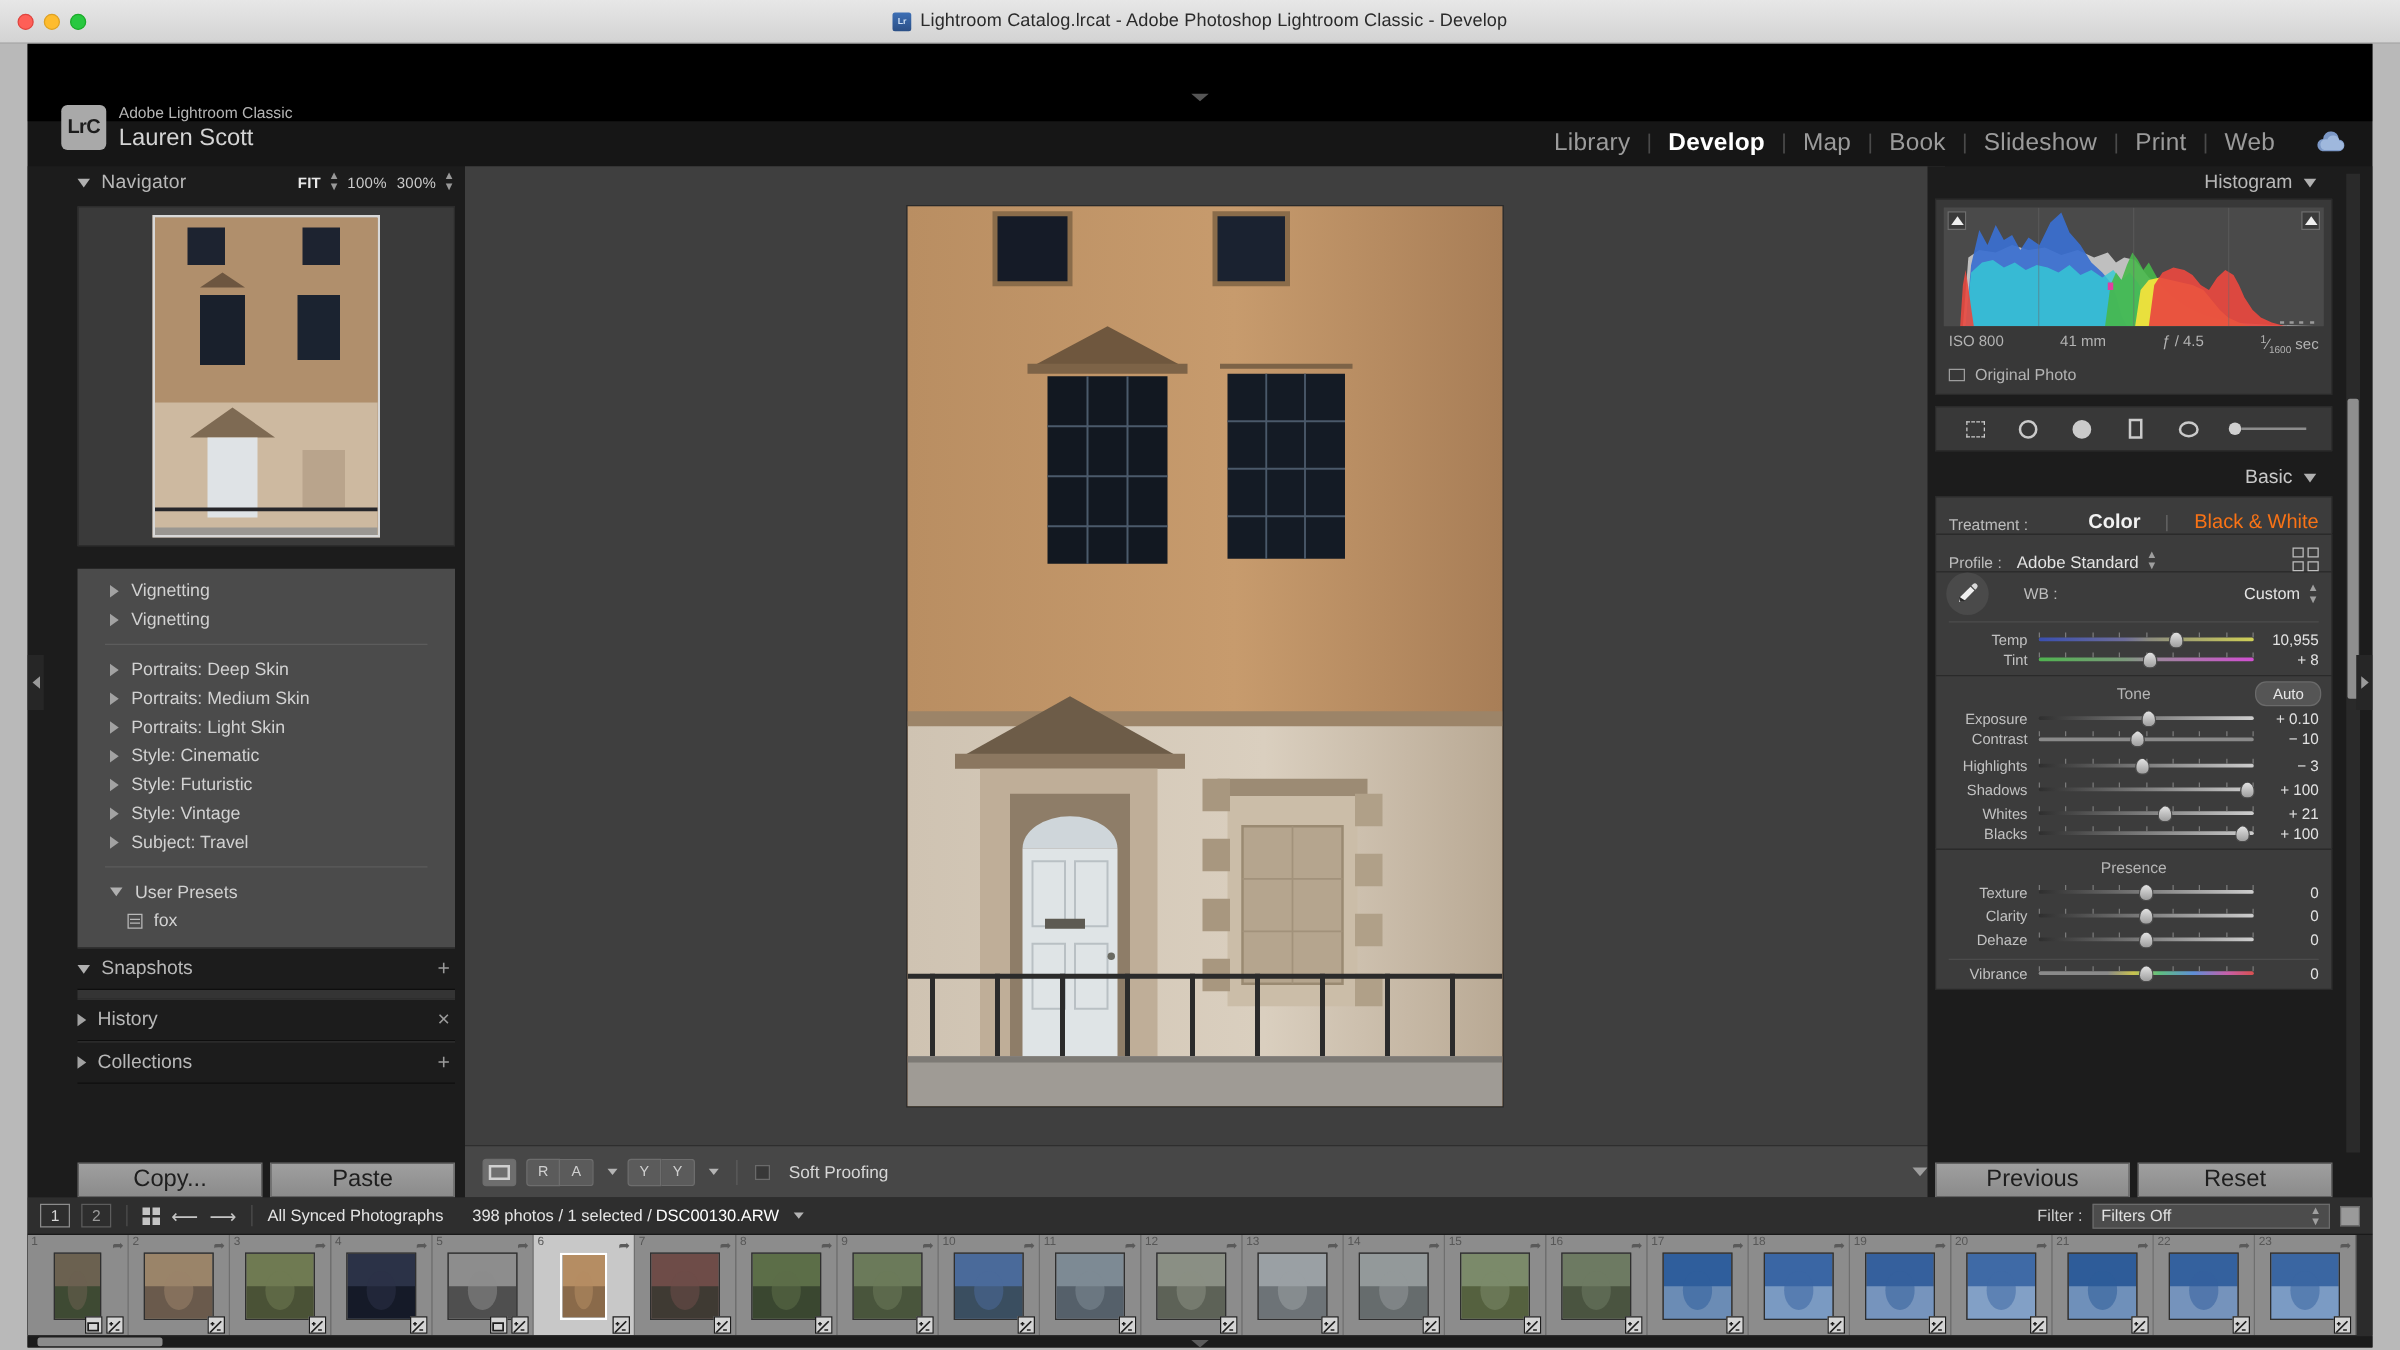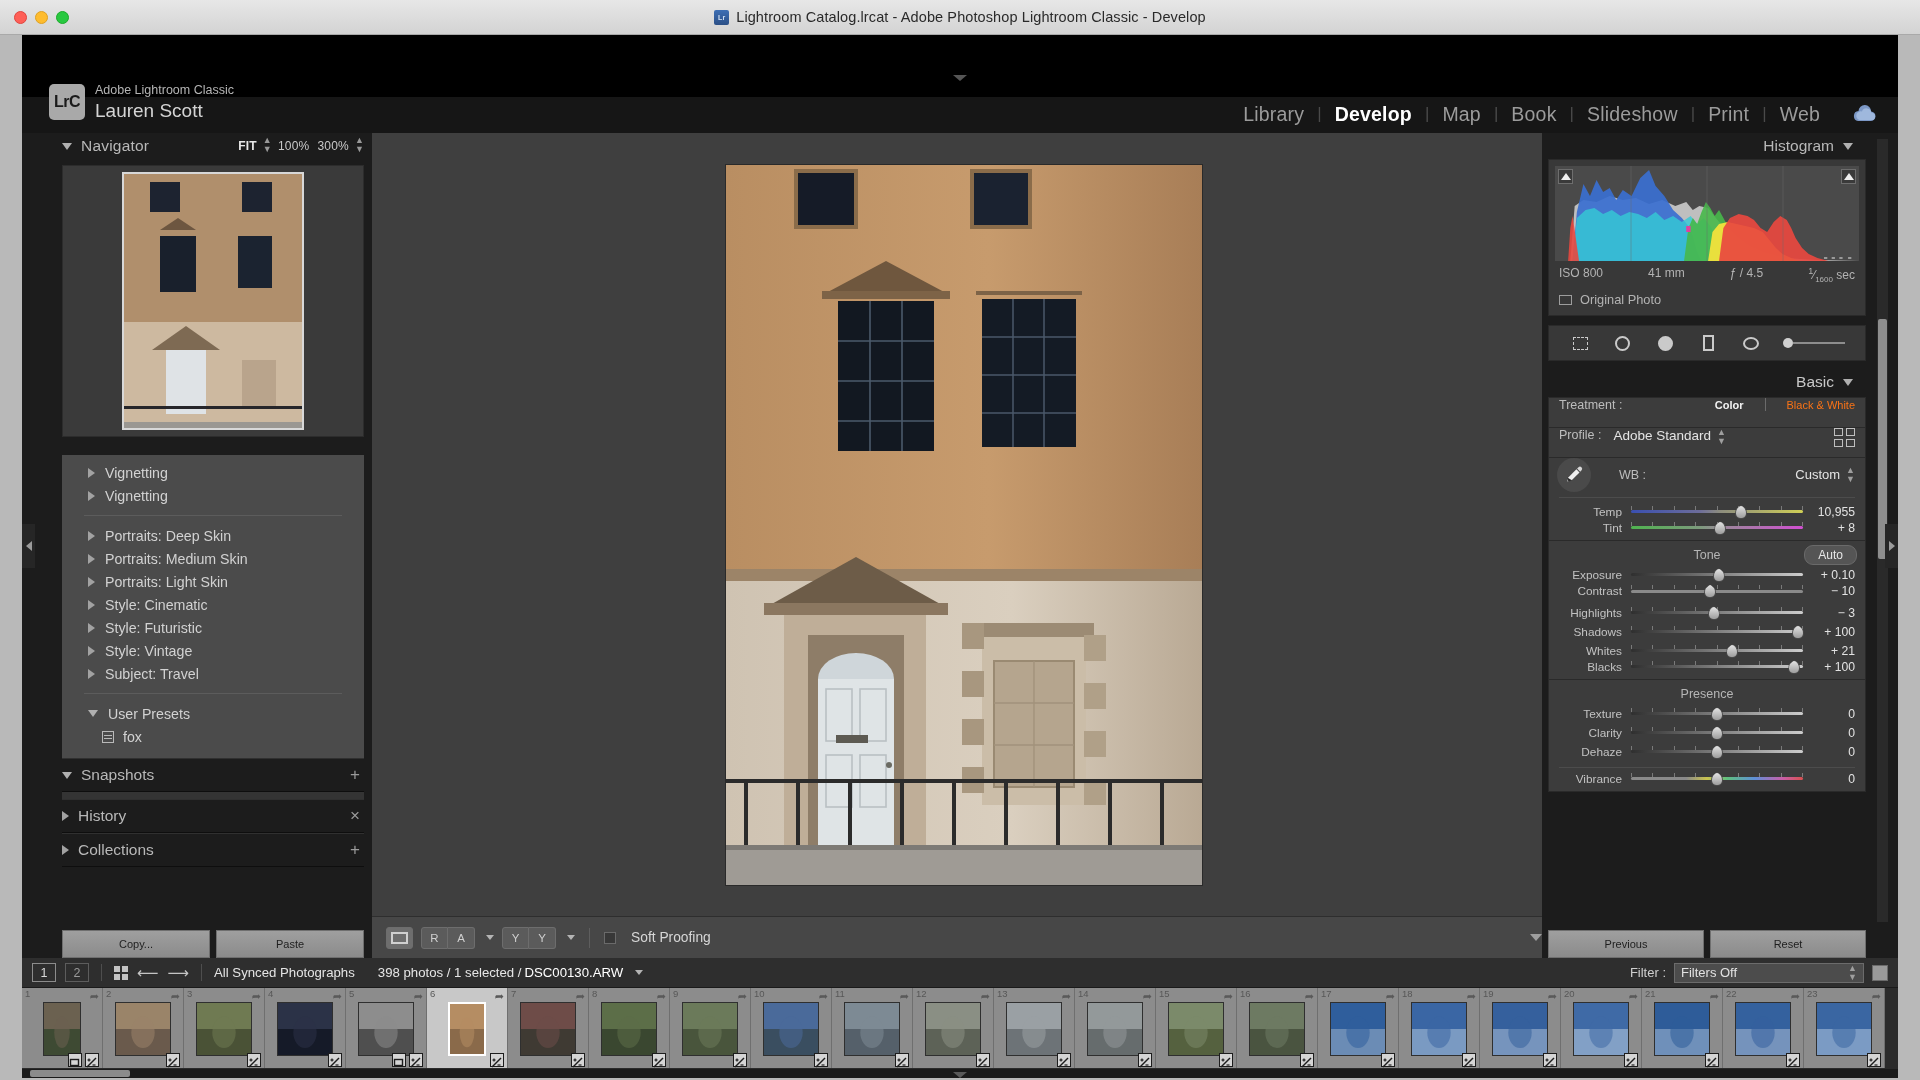--- a/index.html
+++ b/index.html
@@ -124,21 +124,21 @@
   }
   .sec-hdr .plus{margin-left:auto;color:#9a9a9a;font-size:17px;padding-right:4px;}
   .sec-strip{height:7px;background:#343434;}
 
   .cpbtns{
     position:absolute; left:40px; right:8px; bottom:0; height:28px;
     display:flex; gap:6px;
   }
   .cpbtn{
     flex:1; background:linear-gradient(#9f9f9f,#8b8b8b); color:#1e1e1e;
-    font-size:11px; border:1px solid #6f6f6f; border-radius:0;
+    font-size:19px; border:1px solid #6f6f6f; border-radius:0;
     display:flex;align-items:center;justify-content:center;
   }
 
   
   .center{
     position:absolute; left:350px; right:342px; top:98px; bottom:120px;
     background:#3f3f3f;
   }
   .photo-area{position:absolute;left:0;right:0;top:0;bottom:42px;display:flex;align-items:center;justify-content:center;}
   .photo{
@@ -199,23 +199,23 @@
   .slider-mini{display:flex;align-items:center;gap:0;}
   .slider-mini .knob{width:10px;height:10px;border-radius:50%;background:#d0d0d0;}
   .slider-mini .bar{width:52px;height:2px;background:#8d8d8d;}
 
   .basic-hdr{
     display:flex;align-items:center;justify-content:flex-end;height:30px;
     color:#c8c8c8;font-size:15.5px;gap:9px;padding-right:4px;margin-top:6px;
   }
   .card{background:#3c3c3c;border:1px solid #2a2a2a;border-bottom:none;}
   .card.last{border-bottom:1px solid #2a2a2a;}
-  .trow{display:flex;align-items:flex-start;height:29px;padding:0 10px;color:#bdbdbd;font-size:12.5px;}
+  .trow{display:flex;align-items:flex-end;height:29px;padding:0 10px;color:#bdbdbd;font-size:12.5px;}
   .trow .lbl{width:78px;}
-  .treat-opts{margin-left:auto;display:flex;align-items:center;gap:21px;font-size:11px;}
+  .treat-opts{margin-left:auto;display:flex;align-items:center;gap:21px;font-size:16px;}
   .treat-opts .on{color:#f2f2f2;font-weight:bold;}
   .treat-opts .off{color:#f97316;}
   .vbar{width:1px;height:13px;background:#6b6b6b;}
   .prof-val{color:#e4e4e4;font-size:13.5px;margin-left:12px;}
   .stepper{display:inline-block;color:#9f9f9f;font-size:9px;line-height:9px;margin-left:6px;vertical-align:middle;}
   .grid4{margin-left:auto;display:grid;grid-template-columns:9px 9px;grid-template-rows:8px 8px;gap:3px;}
   .grid4 i{border:1px solid #bfbfbf;display:block;}
 
   .wbrow{display:flex;align-items:center;height:33px;padding:0 10px;}
   .eyedrop{

